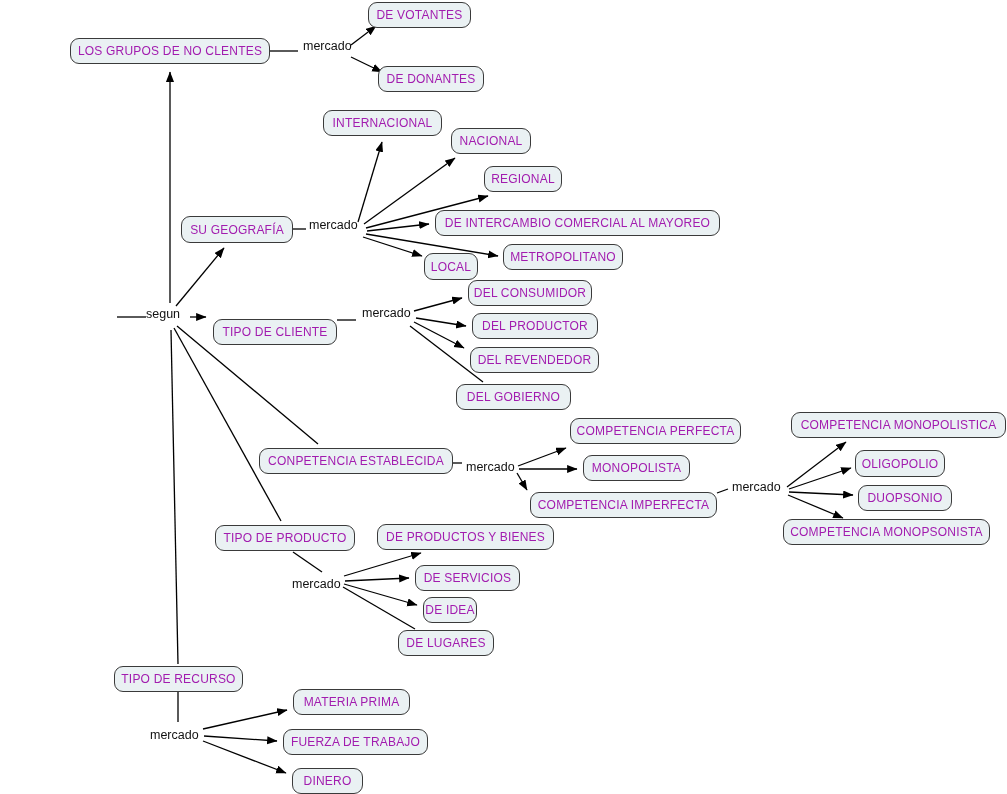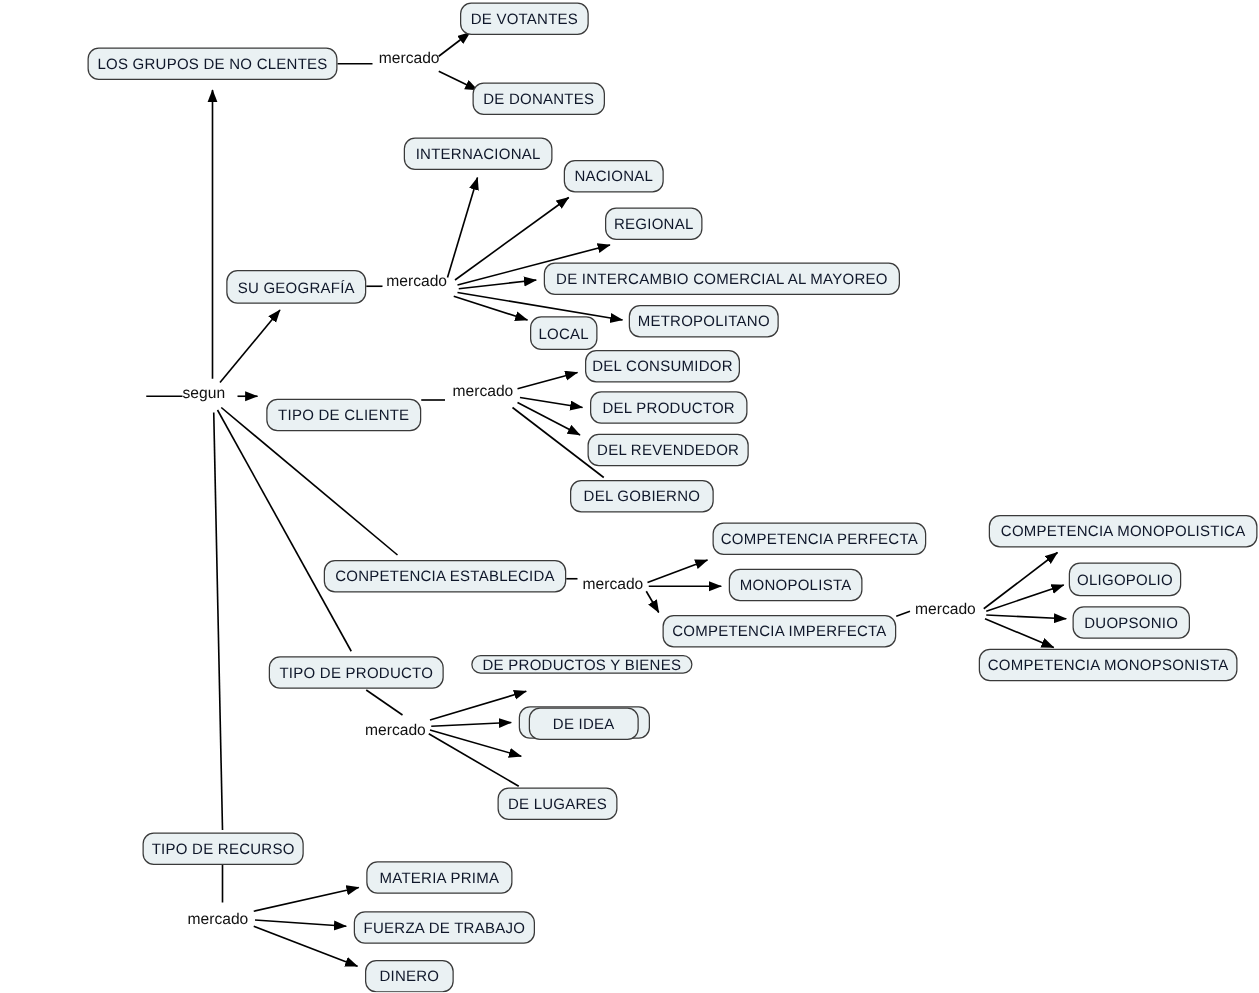--- a/index.html
+++ b/index.html
@@ -6,21 +6,21 @@
   body{font-family:"Liberation Sans",sans-serif;}
   #canvas{position:relative;width:1007px;height:794px;background:#ffffff;overflow:hidden;}
   #edges{position:absolute;left:0;top:0;width:1007px;height:794px;}
   .node{
     position:absolute;
     box-sizing:border-box;
     background:#eaf1f3;
     border:1px solid #3a3a3a;
     border-radius:9px;
     display:flex;align-items:center;justify-content:center;
-    color:#0f172a;
+    color:#a21caf;
     font-size:12px;
     letter-spacing:0.2px;
     white-space:nowrap;
     line-height:1;
   }
   .node.root{
     border:4px solid #000000;
     border-radius:11px;
     font-size:17px;
     background:#eaf1f3;
@@ -118,23 +118,23 @@
       <div class="node" style="left: 456px; top: 384px; width: 115px; height: 26px;">DEL GOBIERNO</div>
       <div class="node" style="left: 259px; top: 448px; width: 194px; height: 26px;">CONPETENCIA ESTABLECIDA</div>
       <div class="node" style="left: 570px; top: 418px; width: 171px; height: 26px;">COMPETENCIA PERFECTA</div>
       <div class="node" style="left: 583px; top: 455px; width: 107px; height: 26px;">MONOPOLISTA</div>
       <div class="node" style="left: 530px; top: 492px; width: 187px; height: 26px;">COMPETENCIA IMPERFECTA</div>
       <div class="node" style="left: 791px; top: 412px; width: 215px; height: 26px;">COMPETENCIA MONOPOLISTICA</div>
       <div class="node" style="left: 855px; top: 450px; width: 90px; height: 27px;">OLIGOPOLIO</div>
       <div class="node" style="left: 858px; top: 485px; width: 94px; height: 26px;">DUOPSONIO</div>
       <div class="node" style="left: 783px; top: 519px; width: 207px; height: 26px;">COMPETENCIA MONOPSONISTA</div>
       <div class="node" style="left: 215px; top: 525px; width: 140px; height: 26px;">TIPO DE PRODUCTO</div>
-      <div class="node" style="left: 377px; top: 524px; width: 177px; height: 15px;">DE PRODUCTOS Y BIENES</div>
+      <div class="node" style="left: 377px; top: 524px; width: 177px; height: 26px;">DE PRODUCTOS Y BIENES</div>
       <div class="node" style="left: 415px; top: 565px; width: 105px; height: 26px;">DE SERVICIOS</div>
-      <div class="node" style="left: 423px; top: 566px; width: 88px; height: 26px;">DE IDEA</div>
+      <div class="node" style="left: 423px; top: 597px; width: 54px; height: 26px;">DE IDEA</div>
       <div class="node" style="left: 398px; top: 630px; width: 96px; height: 26px;">DE LUGARES</div>
       <div class="node" style="left: 114px; top: 666px; width: 129px; height: 26px;">TIPO DE RECURSO</div>
       <div class="node" style="left: 293px; top: 689px; width: 117px; height: 26px;">MATERIA PRIMA</div>
       <div class="node" style="left: 283px; top: 729px; width: 145px; height: 26px;">FUERZA DE TRABAJO</div>
       <div class="node" style="left: 292px; top: 768px; width: 71px; height: 26px;">DINERO</div>
     </div>
   <div id="labels">
       <div class="linklabel" style="left: 146px; top: 308px;">segun</div>
       <div class="linklabel" style="left: 303px; top: 40px;">mercado</div>
       <div class="linklabel" style="left: 309px; top: 219px;">mercado</div>

